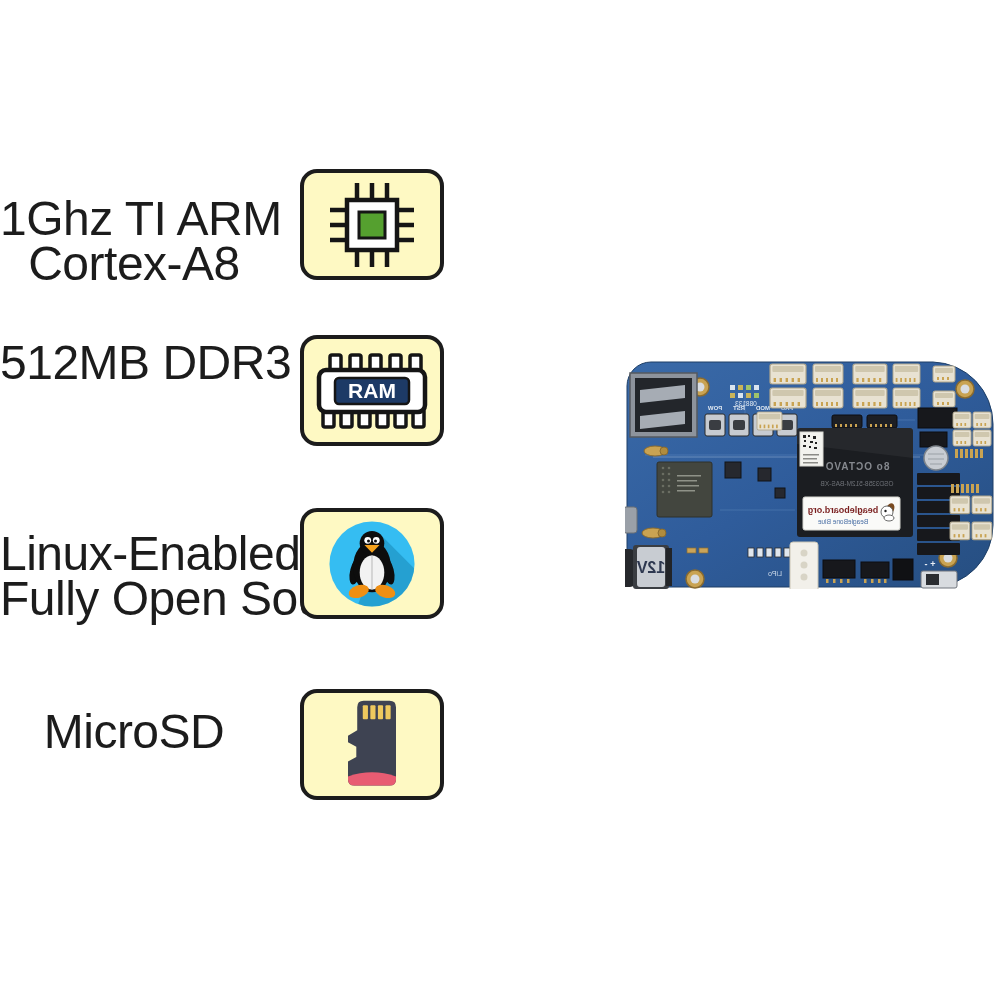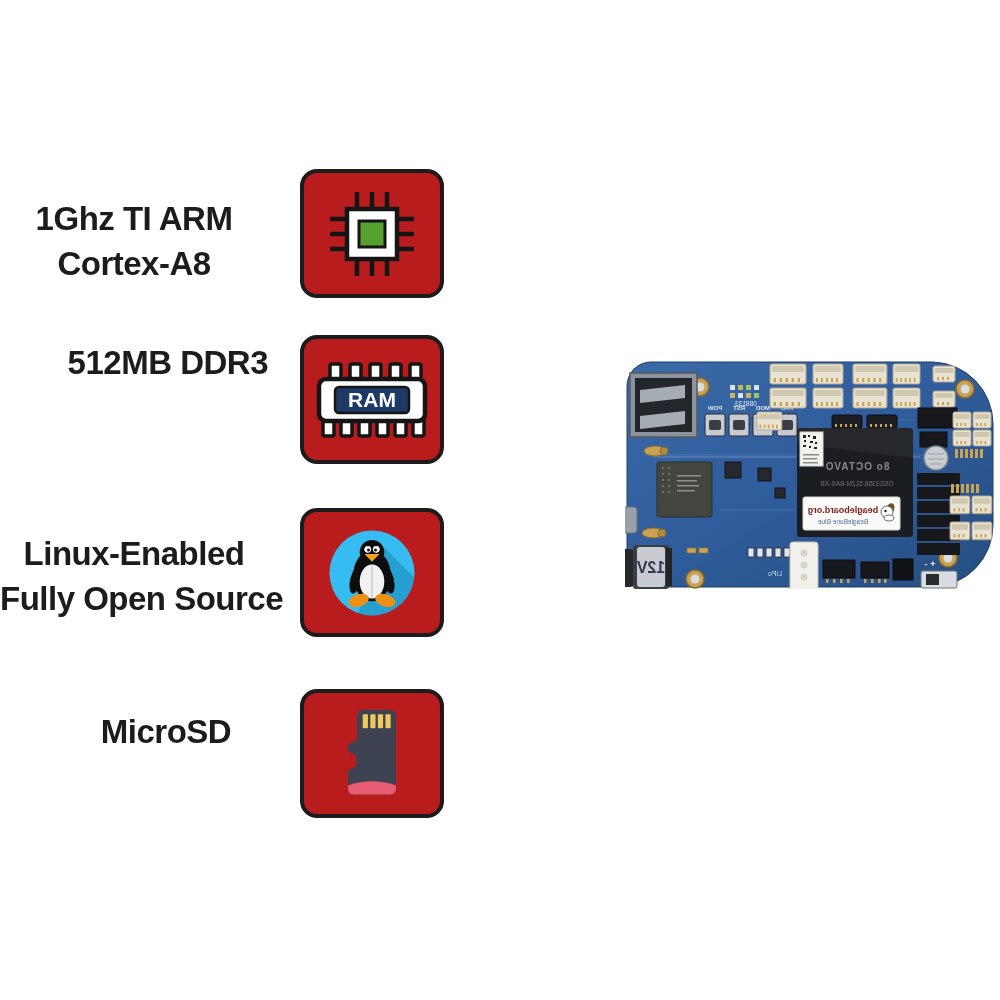--- a/index.html
+++ b/index.html
@@ -3,29 +3,29 @@
 <meta charset="utf-8">
 <style>
   html,body{margin:0;padding:0;}
   body{
     width:1000px;height:1000px;position:relative;overflow:hidden;
     background:#ffffff;
     font-family:"Liberation Sans",sans-serif;
   }
   .feature-text{
     position:absolute;left:0;width:268px;text-align:center;
-    font-weight:700;font-size:33px;line-height:45px;color:#1c1c1c;
+    font-weight:400;font-size:48px;line-height:45px;color:#1c1c1c;
     letter-spacing:-0.5px;white-space:nowrap;
   }
   .icon-box{
-    position:absolute;left:300px;width:144px;height:129px;
-    border:4px solid #1c1c1c;border-radius:17px;background:#b91c1c;
+    position:absolute;left:300px;width:144px;height:111px;
+    border:4px solid #1c1c1c;border-radius:17px;background:#fef9c3;
     display:flex;align-items:center;justify-content:center;box-sizing:border-box;
   }
-  .t1{top:196px;} .t2{top:340px;text-align:right;} .t3{top:531px;} .t4{top:709px;padding-left:32px;}
+  .t1{top:196px;} .t2{top:340px;text-align:right;} .t3{top:531px;} .t4{top:709px;}
   .b1{top:169px;} .b2{top:335px;} .b3{top:508px;} .b4{top:689px;}
   #board-wrap{position:absolute;left:625px;top:360px;width:370px;height:229px;}
   svg{display:block;}
 </style>
 </head>
 <body>
 
 <div class="feature-text t1">
   <div>1Ghz TI ARM</div>
   <div>Cortex-A8</div>

